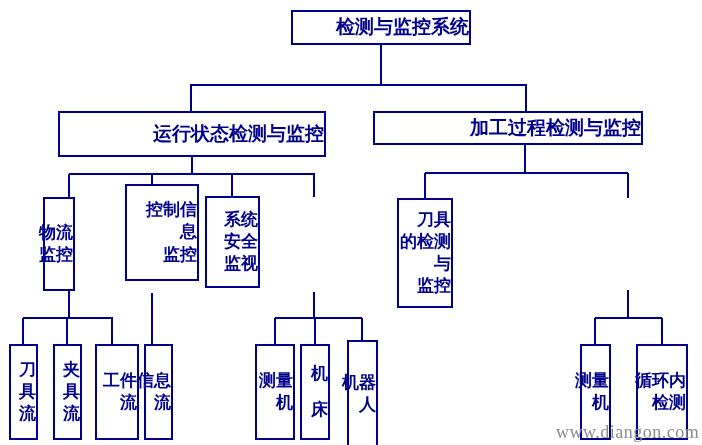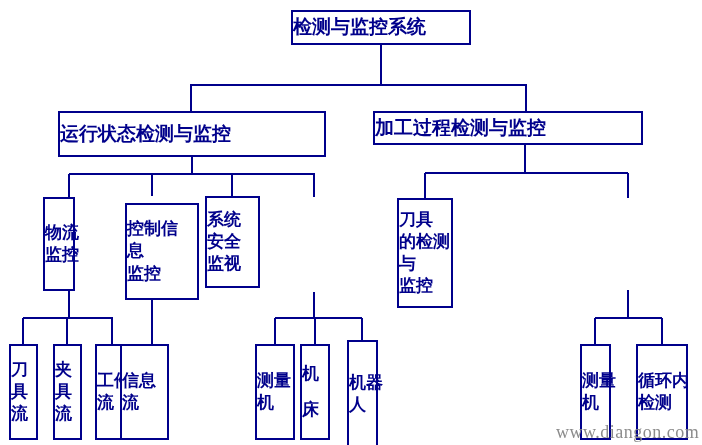--- a/index.html
+++ b/index.html
@@ -8,21 +8,21 @@
     --wm:#8c8c8c;
   }
   html,body{margin:0;padding:0;background:#fff;}
   #stage{
     position:relative;width:702px;height:445px;background:var(--bg);
     overflow:hidden;font-family:"Liberation Serif",serif;
   }
   .box{
     position:absolute;box-sizing:border-box;border:2px solid var(--line);
     background:#fff;color:var(--line);display:flex;flex-direction:column;
-    align-items:flex-start;justify-content:center;font-weight:bold;
+    align-items:flex-end;justify-content:center;font-weight:bold;
     font-size:17px;line-height:1.3;text-align:center;z-index:2;
   }
   .box span{display:block;white-space:nowrap;}
   .lvl-top{font-size:19px;}
   .spread{line-height:2.1;}
   .vline,.hline{position:absolute;background:var(--line);z-index:1;}
   .vline{width:2px;}
   .hline{height:2px;}
   .watermark{
     position:absolute;left:556px;top:422px;color:var(--wm);
@@ -42,21 +42,21 @@
     <span>运行状态检测与监控</span>
   </div>
   <div class="box lvl-top" style="left:373px;top:111px;width:270px;height:34px">
     <span>加工过程检测与监控</span>
   </div>
 
   <div class="box" style="left:43px;top:197px;width:32px;height:94px">
     <span>物流</span>
     <span>监控</span>
   </div>
-  <div class="box" style="left:125px;top:203px;width:74px;height:97px">
+  <div class="box" style="left:125px;top:184px;width:74px;height:97px">
     <span>控制信</span>
     <span>息</span>
     <span>监控</span>
   </div>
   <div class="box" style="left:205px;top:196px;width:55px;height:92px">
     <span>系统</span>
     <span>安全</span>
     <span>监视</span>
   </div>
   <div class="box" style="left:397px;top:198px;width:56px;height:110px">
@@ -73,21 +73,21 @@
   </div>
   <div class="box" style="left:53px;top:344px;width:29px;height:96px">
     <span>夹</span>
     <span>具</span>
     <span>流</span>
   </div>
   <div class="box" style="left:95px;top:344px;width:44px;height:96px">
     <span>工件</span>
     <span>流</span>
   </div>
-  <div class="box" style="left:120px;top:344px;width:49px;height:96px">
+  <div class="box" style="left:144px;top:344px;width:29px;height:96px">
     <span>信息</span>
     <span>流</span>
   </div>
   <div class="box" style="left:255px;top:344px;width:40px;height:96px">
     <span>测量</span>
     <span>机</span>
   </div>
   <div class="box spread" style="left:300px;top:344px;width:30px;height:96px">
     <span>机</span>
     <span>床</span>

